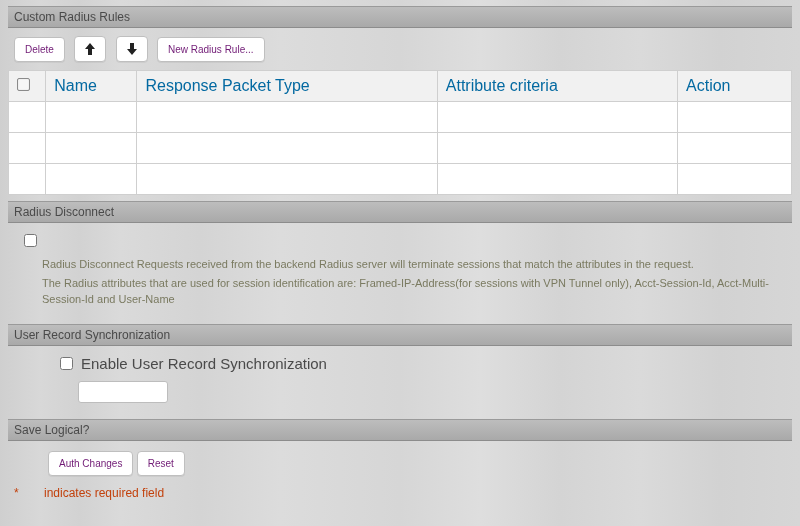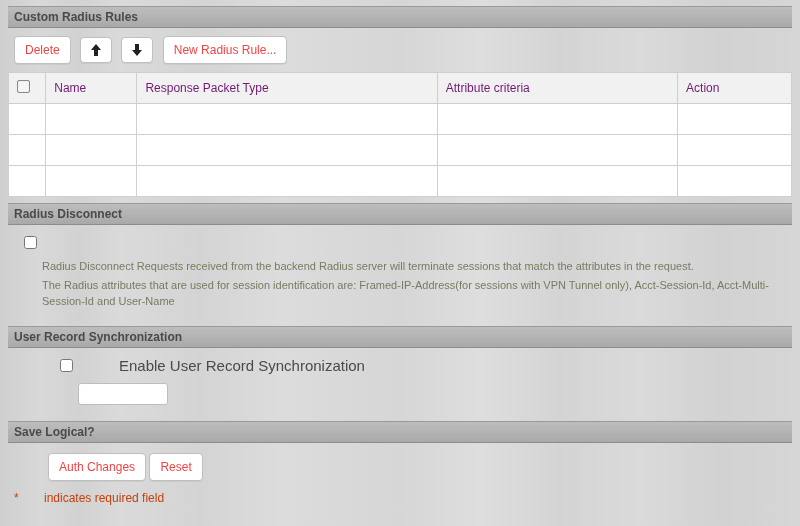--- a/index.html
+++ b/index.html
@@ -13,35 +13,35 @@
     background-image: linear-gradient(90deg,
       #cfcfcf 0%, #d8d8d8 5%, #d2d2d2 10%, #dadada 15%,
       #d4d4d4 25%, #dcdcdc 35%, #d6d6d6 50%, #dedede 60%,
       #d4d4d4 70%, #dadada 80%, #d2d2d2 90%, #d6d6d6 100%);
   }
   .content { padding: 0 8px 8px 8px; }
   .section-head {
     background: linear-gradient(#bdbdbd, #a9a9a9);
     border-top: 1px solid #9a9a9a;
     border-bottom: 1px solid #8c8c8c;
-    font-weight: bold;
+    font-weight: normal;
     font-size: 12px;
     color: #4a4a4a;
     padding: 3px 6px;
     margin-top: 6px;
   }
   .btnbar { padding: 8px 6px; }
   .btn {
     display: inline-block;
     background: #fff;
     border: 1px solid #bfbfbf;
     border-radius: 4px;
     padding: 6px 10px;
-    font-size: 12px;
-    color: #ef4444;
+    font-size: 10px;
+    color: #701a75;
     box-shadow: 0 1px 0 rgba(0,0,0,0.05);
     vertical-align: middle;
     cursor: pointer;
   }
   .btn.icon {
     width: 30px;
     padding: 5px 0;
     text-align: center;
   }
   .btn svg { display: block; margin: 0 auto; }
@@ -49,22 +49,22 @@
   table.grid {
     width: 100%;
     border-collapse: collapse;
     background: #fff;
     table-layout: fixed;
   }
   table.grid th, table.grid td {
     border: 1px solid #cfcfcf;
     padding: 6px 8px;
     text-align: left;
-    font-size: 12px;
-    color: #701a75;
+    font-size: 16px;
+    color: #0369a1;
     height: 18px;
   }
   table.grid th {
     background: #f1f1f1;
     font-weight: normal;
   }
   col.c-sel   { width: 36px; }
   col.c-name  { width: 88px; }
   col.c-resp  { width: 290px; }
   col.c-attr  { width: 232px; }
@@ -81,21 +81,21 @@
   .section-body { padding: 8px 12px 10px 12px; }
   .chk-line { display: flex; align-items: center; }
   .chk-line input[type=checkbox] { margin-right: 8px; }
   .chk-label { font-size: 15px; color: #4a4a4a; }
   .desc {
     margin: 6px 0 0 22px;
     font-size: 11px;
     color: #7a7a60;
     line-height: 1.5;
   }
-  .indent { padding-left: 36px; gap: 38px; }
+  .indent { padding-left: 36px; }
   .field-row { margin-top: 8px; padding-left: 58px; }
   .field-row label { font-size: 14px; color: #4a4a4a; margin-right: 4px; }
   .field-row input[type=text] {
     border: 1px solid #bdbdbd;
     border-radius: 3px;
     padding: 3px 4px;
     width: 80px;
     font-size: 12px;
     background: #fff;
   }

